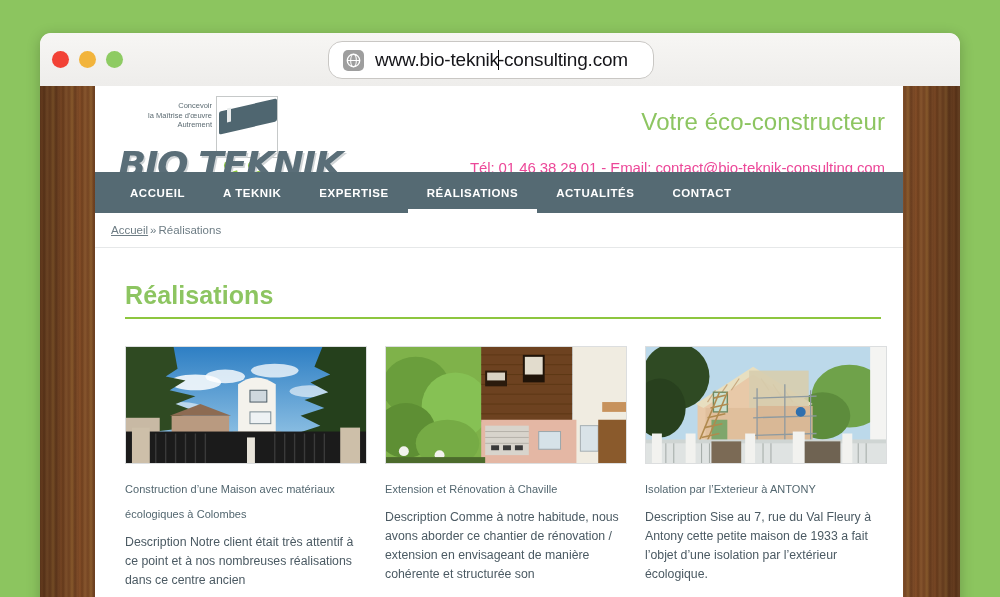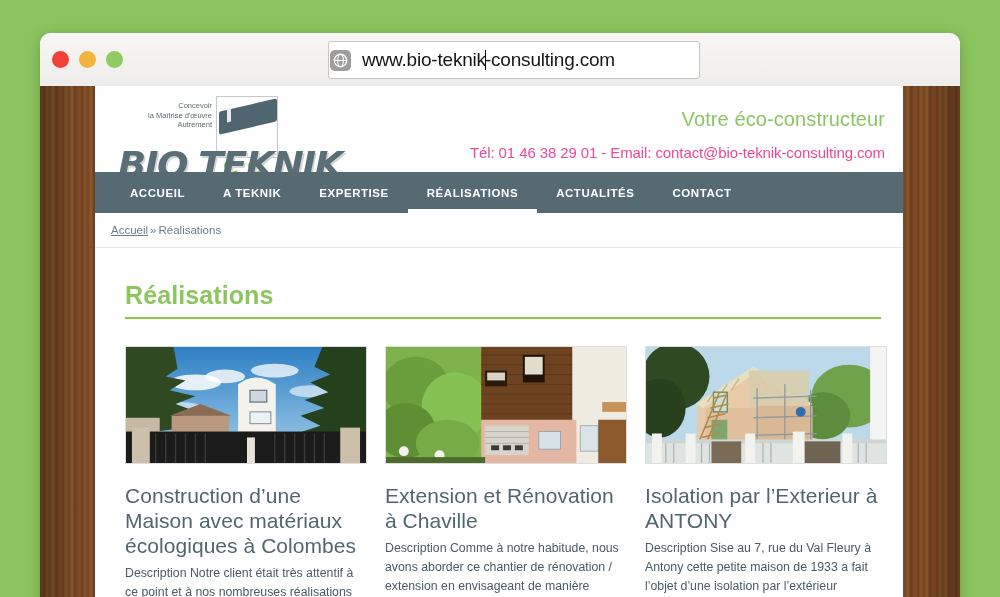--- a/index.html
+++ b/index.html
@@ -45,28 +45,28 @@
   }
   .light { width: 17px; height: 17px; border-radius: 50%; }
   .light.red { background: #f24236; }
   .light.yellow { background: #f2b43c; }
   .light.green { background: #8ecb63; }
 
   .urlbar {
     position: absolute;
     left: 288px;
     top: 8px;
-    width: 372px;
+    width: 326px;
     height: 38px;
     background: #ffffff;
     border: 1px solid #c9c7c4;
-    border-radius: 3px;
+    border-radius: 14px;
     display: flex;
     align-items: center;
-    padding: 0 1px;
+    padding: 0 14px;
   }
 
   .globe-icon {
     width: 21px; height: 21px;
     border-radius: 5px;
     background: #9e9e9e;
     display: flex; align-items: center; justify-content: center;
     flex: 0 0 auto;
     margin-right: 11px;
   }
@@ -217,24 +217,24 @@
     letter-spacing: -0.5px;
   }
 
   .header-right {
     position: absolute;
     right: 18px;
     top: 22px;
     text-align: right;
   }
   .slogan {
-    font-size: 20px;
+    font-size: 24px;
     color: #8dc561;
     letter-spacing: 0.1px;
-    margin-bottom: 13px;
+    margin-bottom: 23px;
   }
   .contact-line {
     font-size: 15px;
     color: #ec4899;
     letter-spacing: -0.1px;
   }
 
   
   .nav {
     height: 41px;
@@ -300,22 +300,22 @@
     width: 242px;
     height: 118px;
     border: 1px solid #dcdedf;
     overflow: hidden;
     position: relative;
     background: #7fb3d5;
   }
   .card-photo svg { display: block; width: 100%; height: 100%; }
 
   .card-title {
-    margin-top: 19px;
-    font-size: 21px;
+    margin-top: 13px;
+    font-size: 11px;
     line-height: 25px;
     color: #52666f;
     letter-spacing: 0.05px;
   }
   .card-desc {
     margin-top: 6px;
     font-size: 12.3px;
     line-height: 19px;
     color: #4b5a63;
   }

